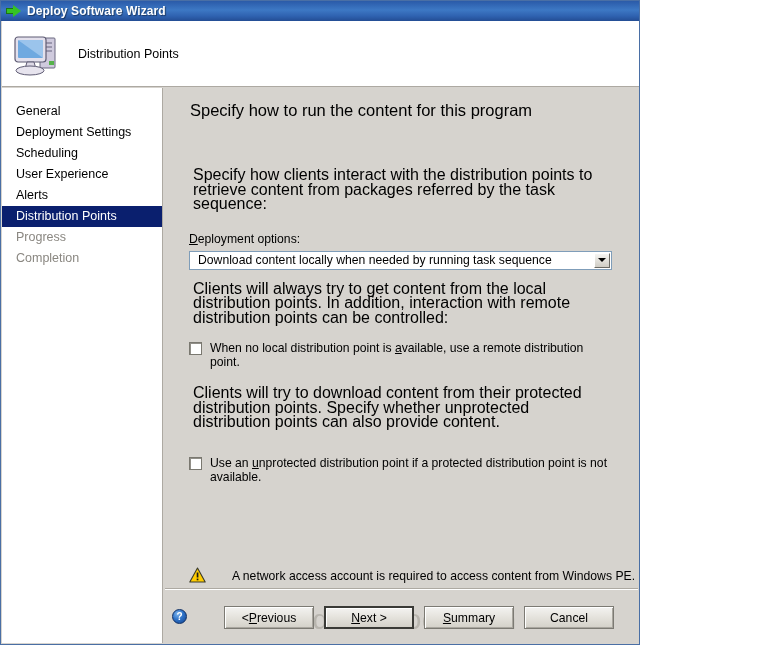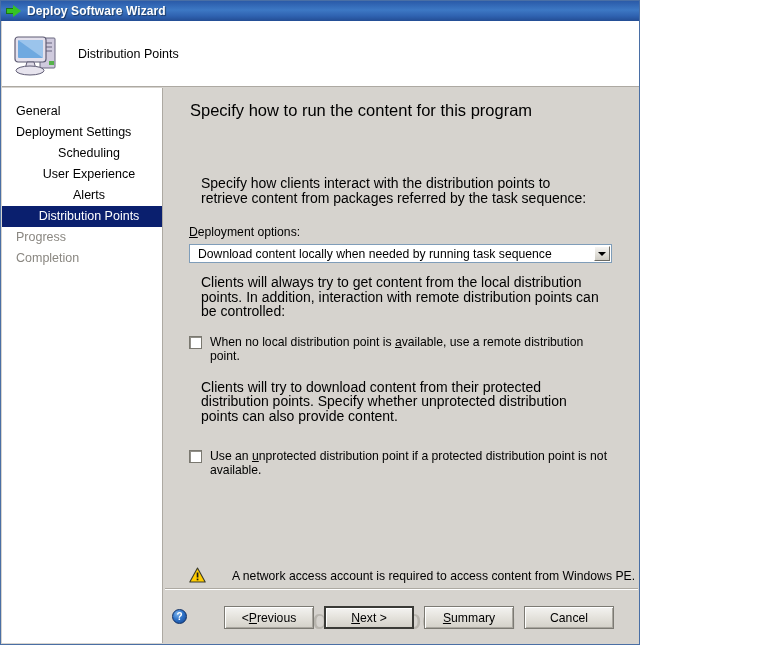--- a/index.html
+++ b/index.html
@@ -128,21 +128,20 @@
   .nav-item {
     height: 21px;
     line-height: 21px;
     font-size: 12.5px;
     color: #000000;
     padding-left: 14px;
     white-space: nowrap;
     cursor: default;
   }
   .nav-item.sub {
-    text-align: center;
   }
   .nav-item.selected {
     background: #0a1f6e;
     color: #ffffff;
   }
   .nav-item.disabled {
     color: #8a8781;
   }
 
   
@@ -163,24 +162,24 @@
     white-space: nowrap;
     margin-left: 8px;
   }
   #body-area {
     position: absolute;
     left: 24px;
     top: 76px;
     right: 26px;
   }
   .para {
-    font-size: 14px;
+    font-size: 16px;
     color: #000000;
     line-height: 14.5px;
-    margin: 12px;
+    margin: 4px;
   }
   .field-label {
     font-size: 12.2px;
     color: #000000;
     margin: 0;
   }
   .field-label u { text-decoration: underline; }
 
   
   .combo {

